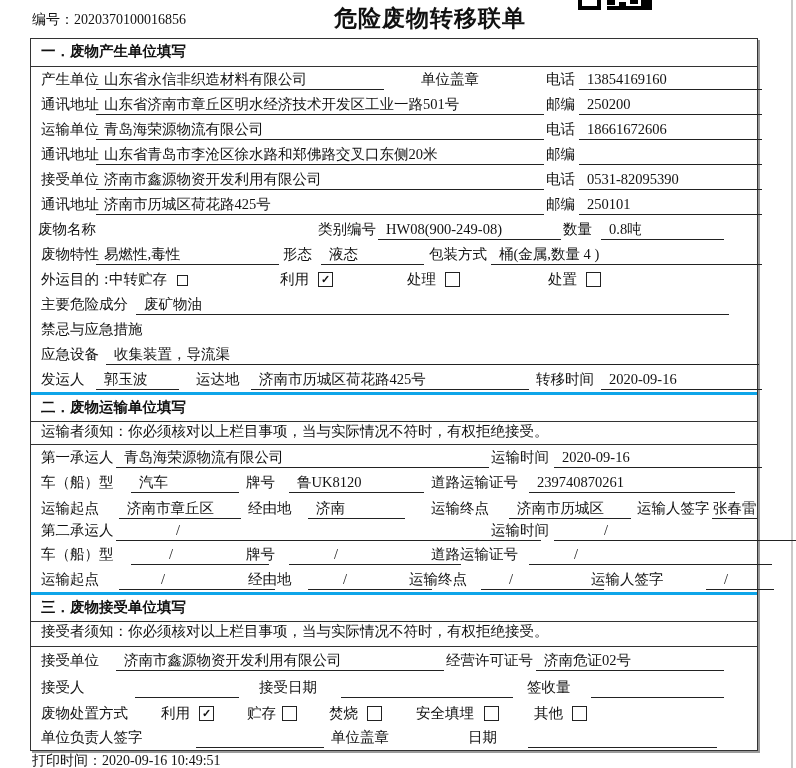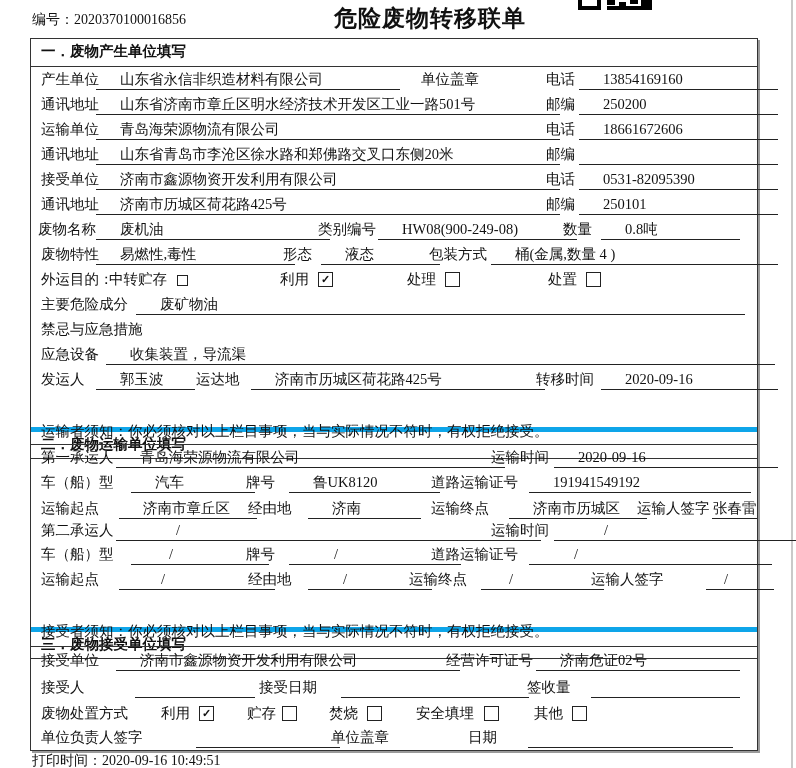--- a/index.html
+++ b/index.html
@@ -13,24 +13,24 @@
   #title{left:334px;top:3px;font-size:23px;font-weight:bold;letter-spacing:1px;}
   #page-edge{left:791px;top:0;width:2px;height:768px;background:#c9c9c9;}
   #qr-frag span{position:absolute;background:#000;display:block;}
   #form-table{
     left:30px;top:38px;width:726px;height:711px;
     border:1px solid #333;box-shadow:2px 2px 0 #9a9a9a;background:#fff;
   }
   .row{position:absolute;left:0;width:726px;height:25px;}
   .sechdr{position:absolute;left:0;width:726px;height:26px;border-bottom:1px solid #333;}
   .sechdr .lbl{font-weight:bold;}
-  .bt{border-top:5px solid #0ea5e9;margin-top:35px;}
+  .bt{border-top:3px solid #0ea5e9;}
   .bb{border-bottom:1px solid #333;}
   .lbl,.val{position:absolute;top:3px;height:19px;line-height:19px;font-size:14.5px;white-space:nowrap;}
-  .val{border-bottom:1px solid #222;padding-left:24px;}
+  .val{border-bottom:1px solid #222;padding-left:8px;}
   .cb{position:absolute;top:5px;width:13px;height:13px;border:1px solid #222;
       text-align:center;line-height:13px;font-size:11px;font-weight:bold;padding-left:0;}
   .cb.sm{width:9px;height:9px;top:8px;}
   #print-time{left:32px;top:752px;font-size:14px;}
 </style>
 </head>
 <body>
 
 <div class="abs" id="serial">编号：2020370100016856</div>
 <div class="abs" id="title">危险废物转移联单</div>
@@ -92,21 +92,20 @@
 
   <div class="row" style="top:153px">
     <span class="lbl" style="left:10px">通讯地址</span>
     <span class="val" style="left:65px;width:440px">济南市历城区荷花路425号</span>
     <span class="lbl" style="left:515px">邮编</span>
     <span class="val" style="left:548px;width:175px">250101</span>
   </div>
 
   <div class="row" style="top:178px">
     <span class="lbl" style="left:7px">废物名称</span>
-    <span class="val" style="left:65px;width:210px">废机油</span>
     <span class="lbl" style="left:287px">类别编号</span>
     <span class="val" style="left:347px;width:175px">HW08(900-249-08)</span>
     <span class="lbl" style="left:532px">数量</span>
     <span class="val" style="left:570px;width:115px">0.8吨</span>
   </div>
 
   <div class="row" style="top:203px">
     <span class="lbl" style="left:10px">废物特性</span>
     <span class="val" style="left:65px;width:175px">易燃性,毒性</span>
     <span class="lbl" style="left:252px">形态</span>
@@ -164,21 +163,21 @@
     <span class="lbl" style="left:460px">运输时间</span>
     <span class="val" style="left:523px;width:200px">2020-09-16</span>
   </div>
 
   <div class="row" style="top:431px">
     <span class="lbl" style="left:10px">车（船）型</span>
     <span class="val" style="left:100px;width:100px">汽车</span>
     <span class="lbl" style="left:215px">牌号</span>
     <span class="val" style="left:258px;width:127px">鲁UK8120</span>
     <span class="lbl" style="left:400px">道路运输证号</span>
-    <span class="val" style="left:498px;width:198px">191941549192</span>
+    <span class="val" style="left:498px;width:198px">239740870261</span>
   </div>
 
   <div class="row" style="top:457px;height:22px">
     <span class="lbl" style="left:10px">运输起点</span>
     <span class="val" style="left:88px;width:114px">济南市章丘区</span>
     <span class="lbl" style="left:217px">经由地</span>
     <span class="val" style="left:277px;width:89px">济南</span>
     <span class="lbl" style="left:400px">运输终点</span>
     <span class="val" style="left:478px;width:114px">济南市历城区</span>
     <span class="lbl" style="left:606px">运输人签字</span>

